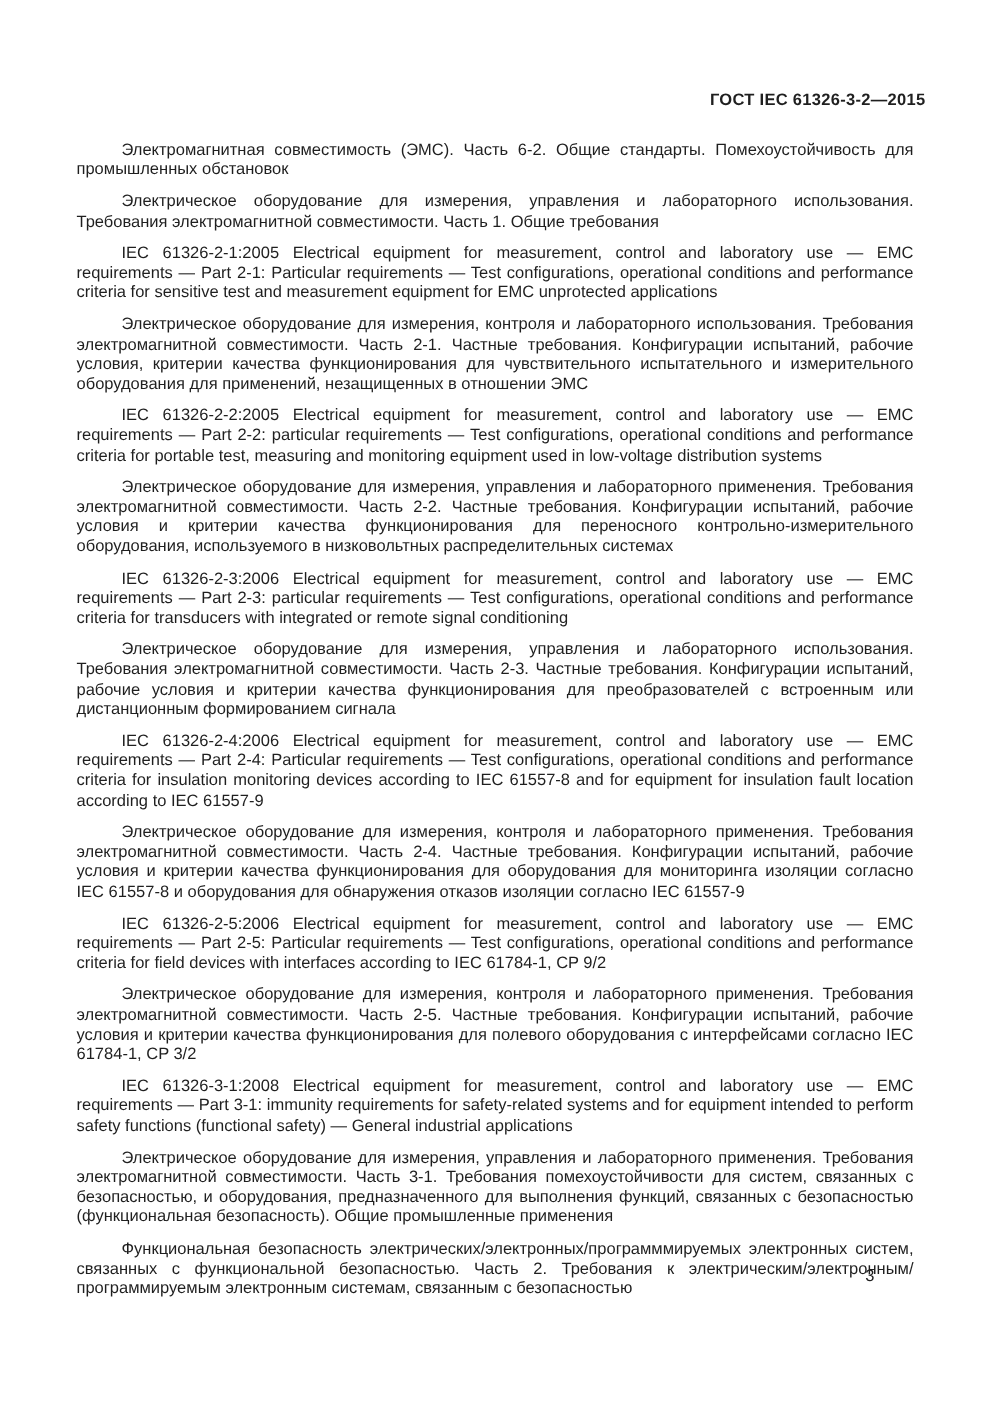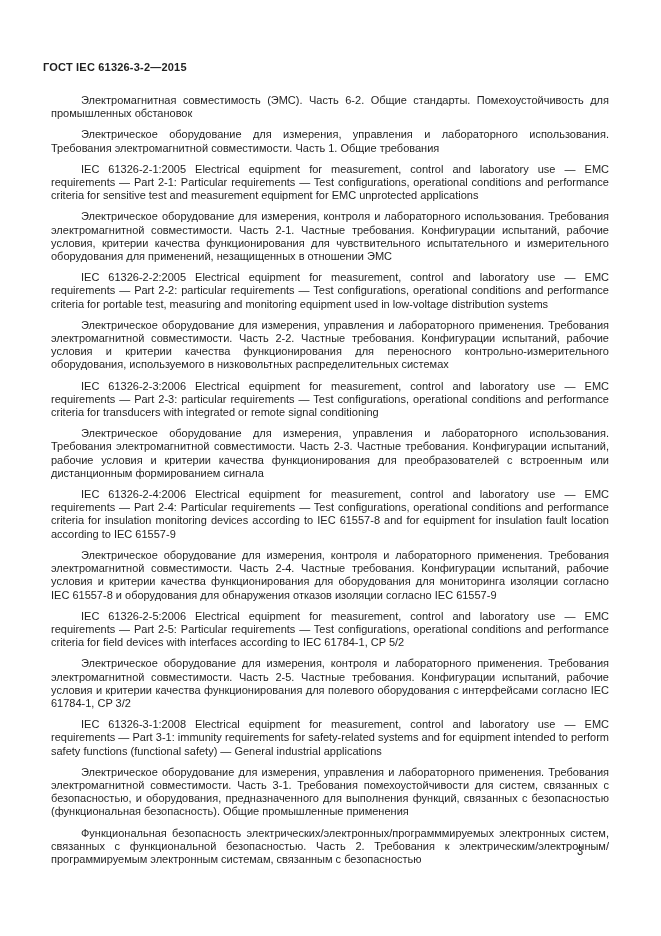--- a/index.html
+++ b/index.html
@@ -17,20 +17,21 @@
   .page {
     position: relative;
     width: 661px;
     height: 936px;
     background: #ffffff;
     box-sizing: border-box;
     padding: 60px 44px 0 43px;
     overflow: hidden;
   }
   .doc-header {
+    text-align: right;
     font-weight: bold;
     font-size: 11px;
     line-height: 14px;
     letter-spacing: 0.2px;
     white-space: nowrap;
   }
   .content {
     margin-top: 20px;
     width: 574px;
   }
@@ -63,21 +64,21 @@
     <p>Электромагнитная совместимость (ЭМС). Часть 6-2. Общие стандарты. Помехоустойчивость для промышленных обстановок</p>
     <p>Электрическое оборудование для измерения, управления и лабораторного использования. Требования электромагнитной совместимости. Часть 1. Общие требования</p>
     <p>IEC 61326-2-1:2005 Electrical equipment for measurement, control and laboratory use — EMC requirements — Part 2-1: Particular requirements — Test configurations, operational conditions and performance criteria for sensitive test and measurement equipment for EMC unprotected applications</p>
     <p>Электрическое оборудование для измерения, контроля и лабораторного использования. Требования электромагнитной совместимости. Часть 2-1. Частные требования. Конфигурации испытаний, рабочие условия, критерии качества функционирования для чувствительного испытательного и измерительного оборудования для применений, незащищенных в отношении ЭМС</p>
     <p>IEC 61326-2-2:2005 Electrical equipment for measurement, control and laboratory use — EMC requirements — Part 2-2: particular requirements — Test configurations, operational conditions and performance criteria for portable test, measuring and monitoring equipment used in low-voltage distribution systems</p>
     <p>Электрическое оборудование для измерения, управления и лабораторного применения. Требования электромагнитной совместимости. Часть 2-2. Частные требования. Конфигурации испытаний, рабочие условия и критерии качества функционирования для переносного контрольно-измерительного оборудования, используемого в низковольтных распределительных системах</p>
     <p>IEC 61326-2-3:2006 Electrical equipment for measurement, control and laboratory use — EMC requirements — Part 2-3: particular requirements — Test configurations, operational conditions and performance criteria for transducers with integrated or remote signal conditioning</p>
     <p>Электрическое оборудование для измерения, управления и лабораторного использования. Требования электромагнитной совместимости. Часть 2-3. Частные требования. Конфигурации испытаний, рабочие условия и критерии качества функционирования для преобразователей с встроенным или дистанционным формированием сигнала</p>
     <p>IEC 61326-2-4:2006 Electrical equipment for measurement, control and laboratory use — EMC requirements — Part 2-4: Particular requirements — Test configurations, operational conditions and performance criteria for insulation monitoring devices according to IEC 61557-8 and for equipment for insulation fault location according to IEC 61557-9</p>
     <p>Электрическое оборудование для измерения, контроля и лабораторного применения. Требования электромагнитной совместимости. Часть 2-4. Частные требования. Конфигурации испытаний, рабочие условия и критерии качества функционирования для оборудования для мониторинга изоляции согласно IEC 61557-8 и оборудования для обнаружения отказов изоляции согласно IEC 61557-9</p>
-    <p>IEC 61326-2-5:2006 Electrical equipment for measurement, control and laboratory use — EMC requirements — Part 2-5: Particular requirements — Test configurations, operational conditions and performance criteria for field devices with interfaces according to IEC 61784-1, CP 5/2</p>
+    <p>IEC 61326-2-5:2006 Electrical equipment for measurement, control and laboratory use — EMC requirements — Part 2-5: Particular requirements — Test configurations, operational conditions and performance criteria for field devices with interfaces according to IEC 61784-1, CP 9/2</p>
     <p>Электрическое оборудование для измерения, контроля и лабораторного применения. Требования электромагнитной совместимости. Часть 2-5. Частные требования. Конфигурации испытаний, рабочие условия и критерии качества функционирования для полевого оборудования с интерфейсами согласно IEC 61784-1, CP 3/2</p>
     <p>IEC 61326-3-1:2008 Electrical equipment for measurement, control and laboratory use — EMC requirements — Part 3-1: immunity requirements for safety-related systems and for equipment intended to perform safety functions (functional safety) — General industrial applications</p>
     <p>Электрическое оборудование для измерения, управления и лабораторного применения. Требования электромагнитной совместимости. Часть 3-1. Требования помехоустойчивости для систем, связанных с безопасностью, и оборудования, предназначенного для выполнения функций, связанных с безопасностью (функциональная безопасность). Общие промышленные применения</p>
     <p>Функциональная безопасность электрических/электронных/программмируемых электронных систем, связанных с функциональной безопасностью. Часть 2. Требования к электрическим/электронным/программируемым электронным системам, связанным с безопасностью</p>
   </div>
 
   <div class="page-footer">3</div>
 </div>
 
 </body></html>

